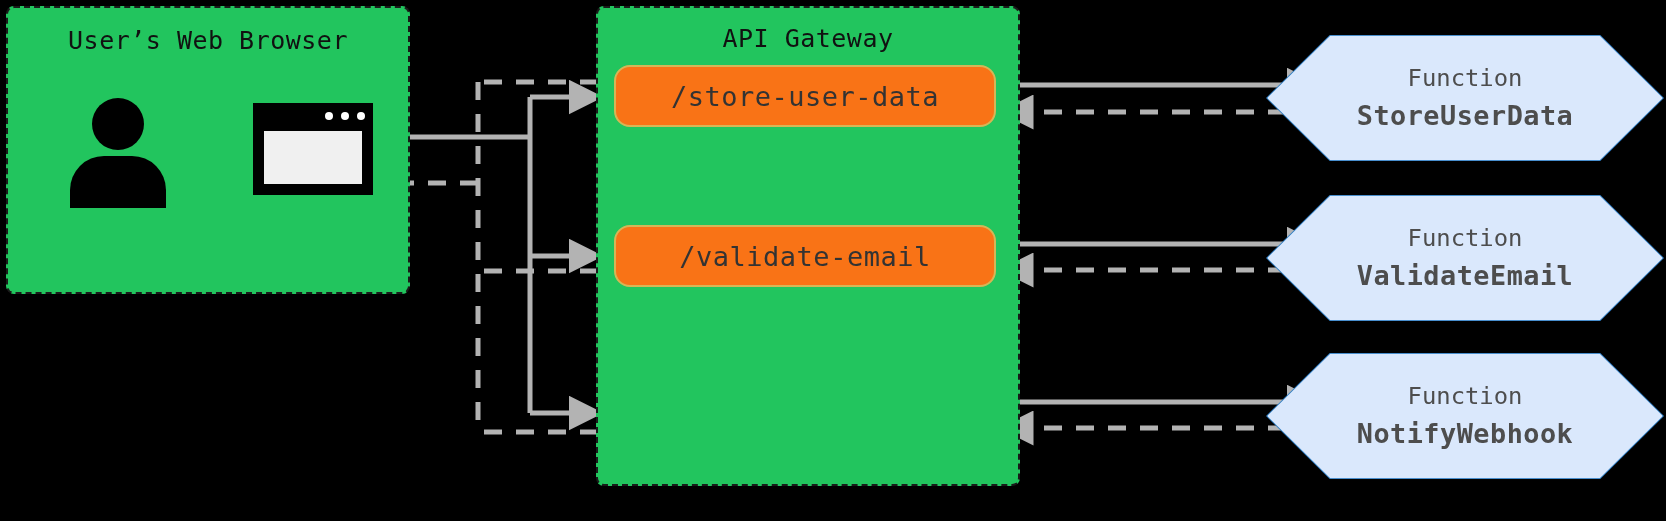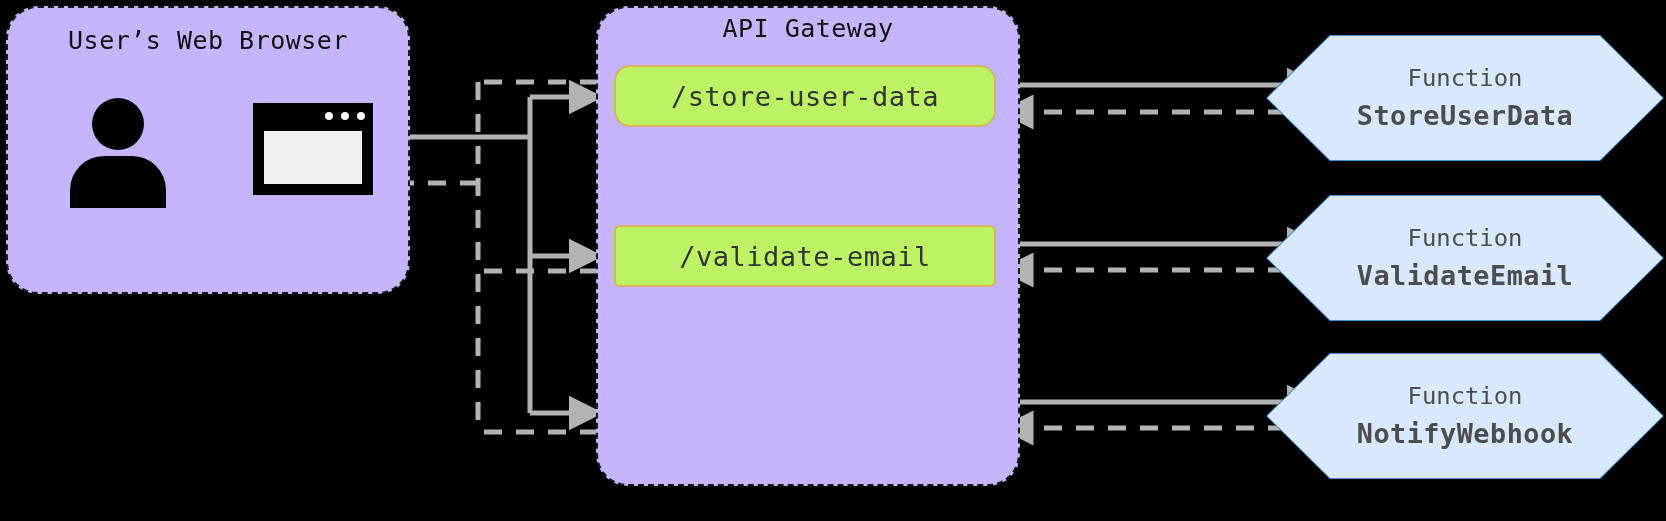--- a/index.html
+++ b/index.html
@@ -23,41 +23,41 @@
     left: 0;
     top: 0;
     width: 1666px;
     height: 521px;
     pointer-events: none;
   }
 
   
   .group {
     position: absolute;
-    background: #c4b5fd;
+    background: #22c55e;
     border: 2.5px dashed #1a1a1a;
-    border-radius: 32px;
+    border-radius: 8px;
     box-sizing: border-box;
   }
   .group-title {
     position: absolute;
     left: 0;
     right: 0;
     text-align: center;
     color: #111111;
     font-size: 25px;
     letter-spacing: 0.5px;
     white-space: nowrap;
   }
 
   #browser-group { left: 6px;  top: 6px; width: 404px; height: 288px; }
   #browser-group .group-title { top: 18px; }
 
   #gateway-group { left: 596px; top: 6px; width: 424px; height: 480px; }
-  #gateway-group .group-title { top: 6px; text-align: center; }
+  #gateway-group .group-title { top: 16px; text-align: center; }
 
   
   .person-icon {
     position: absolute;
     left: 62px;
     top: 90px;
     width: 96px;
     height: 110px;
   }
   .person-head {
@@ -102,34 +102,34 @@
     right: 11px; bottom: 11px;
     background: #f0f0f0;
   }
 
   
   .endpoint {
     position: absolute;
     left: 614px;
     width: 382px;
     height: 62px;
-    background: #bef264;
+    background: #f97316;
     border: 2.5px solid #d6b656;
     border-radius: 16px;
     box-sizing: border-box;
     display: flex;
     align-items: center;
     justify-content: center;
     color: #333333;
     font-size: 27px;
     letter-spacing: 0.5px;
     white-space: nowrap;
   }
   #endpoint-0 { top: 65px; }
-  #endpoint-1 { top: 225px; border-radius: 6px; }
+  #endpoint-1 { top: 225px; }
   #endpoint-2 { top: 383px; }
 
   
   .func {
     position: absolute;
     left: 1266px;
     width: 398px;
     height: 126px;
     background: #dae8fc;
     box-sizing: border-box;

